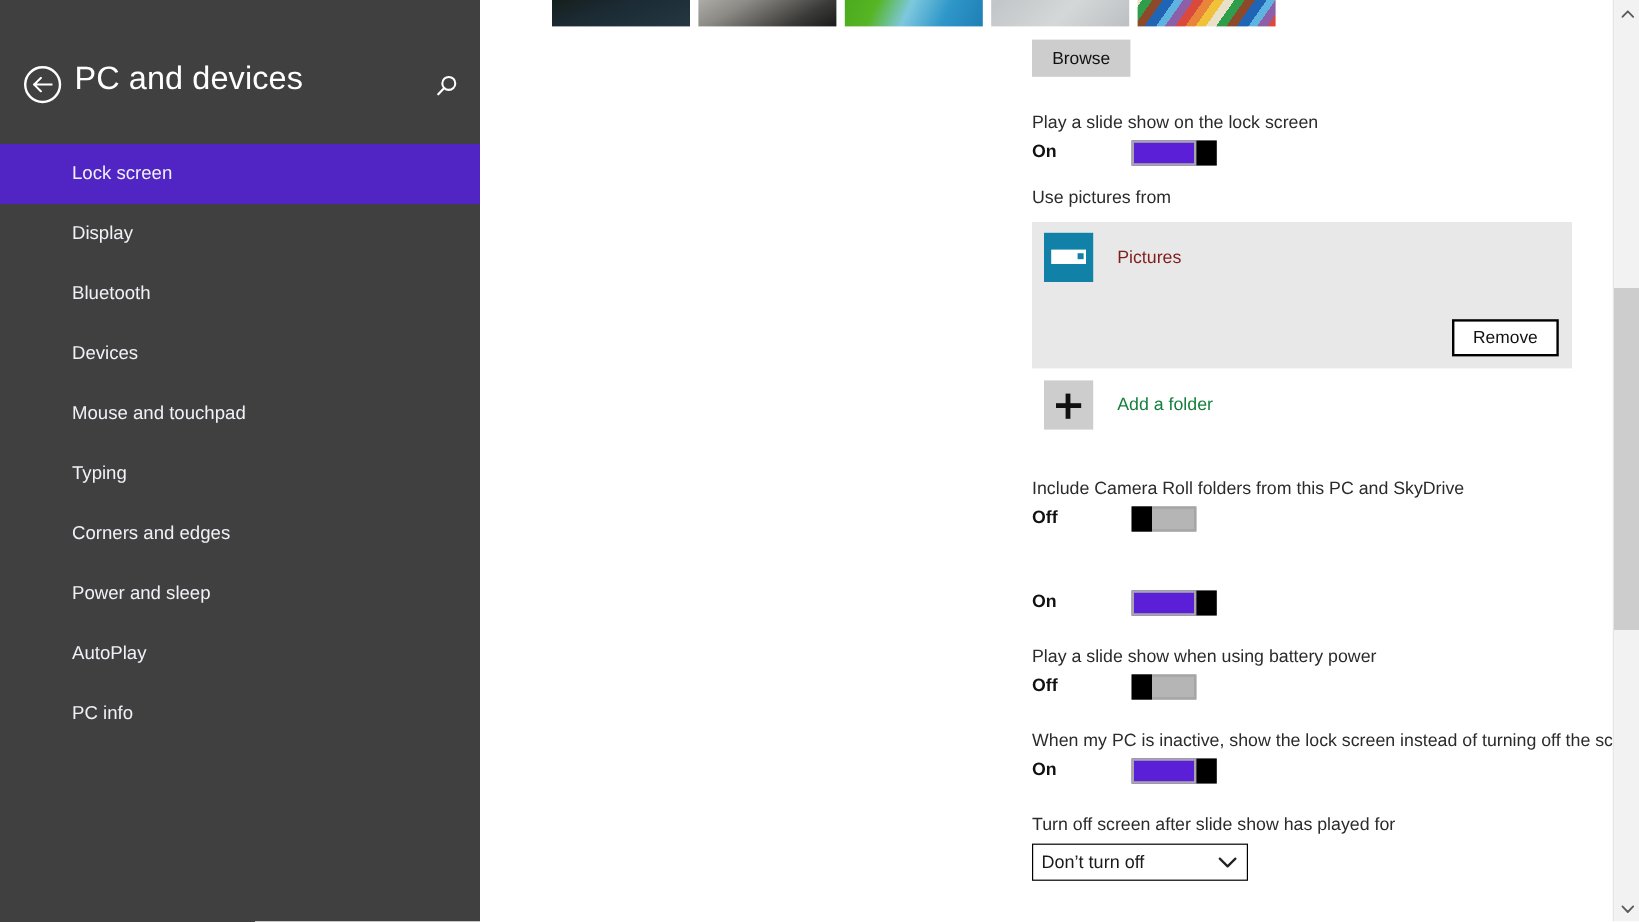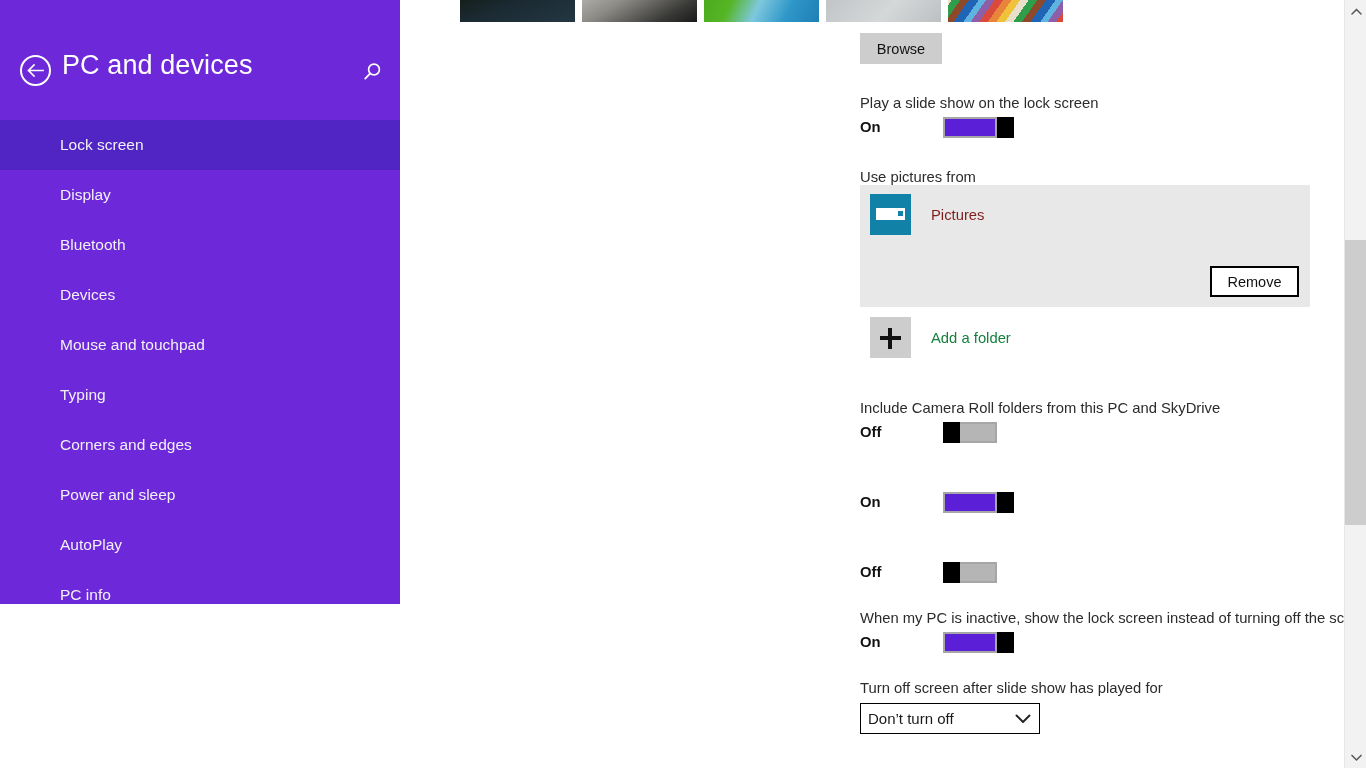--- a/index.html
+++ b/index.html
@@ -6,22 +6,22 @@
   html, body {
     width:1366px; height:768px;
     overflow:hidden;
     background:#ffffff;
     font-family:"Liberation Sans", sans-serif;
   }
   #app { position:relative; width:1366px; height:768px; display:flex; }
 
   
   .sidebar {
-    width:400px; height:604px;
-    background:#6d28d9;
+    width:400px; height:768px;
+    background:#404040;
     flex:0 0 400px;
     position:relative;
   }
   .sb-header {
     height:120px;
     position:relative;
   }
   .back-btn {
     position:absolute; left:20px; top:55px;
     width:31px; height:31px;
@@ -298,21 +298,21 @@
     </div>
 
     <button class="browse-btn">Browse</button>
 
     <div class="lbl" style="left:460px; top:95px;">Play a slide show on the lock screen</div>
     <div class="state" style="left:460px; top:119px;">On</div>
     <div class="toggle on" style="left:543px; top:117px;">
       <div class="thumb"></div>
     </div>
 
-    <div class="lbl" style="left:460px; top:169px;">Use pictures from</div>
+    <div class="lbl" style="left:460px; top:157px;">Use pictures from</div>
 
     <div class="folder-panel">
       <div class="folder-row">
         <div class="pic-icon">
           <div class="slab"></div>
           <div class="dot"></div>
         </div>
         <div class="folder-name">Pictures</div>
       </div>
       <button class="remove-btn">Remove</button>
@@ -330,20 +330,21 @@
     <div class="state" style="left:460px; top:424px;">Off</div>
     <div class="toggle off" style="left:543px; top:422px;">
       <div class="thumb"></div>
     </div>
 
     <div class="state" style="left:460px; top:494px;">On</div>
     <div class="toggle on" style="left:543px; top:492px;">
       <div class="thumb"></div>
     </div>
 
+    <div class="lbl" style="left:460px; top:540px;">Play a slide show when using battery power</div>
     <div class="state" style="left:460px; top:564px;">Off</div>
     <div class="toggle off" style="left:543px; top:562px;">
       <div class="thumb"></div>
     </div>
 
     <div class="lbl" style="left:460px; top:610px;">When my PC is inactive, show the lock screen instead of turning off the screen</div>
     <div class="state" style="left:460px; top:634px;">On</div>
     <div class="toggle on" style="left:543px; top:632px;">
       <div class="thumb"></div>
     </div>

